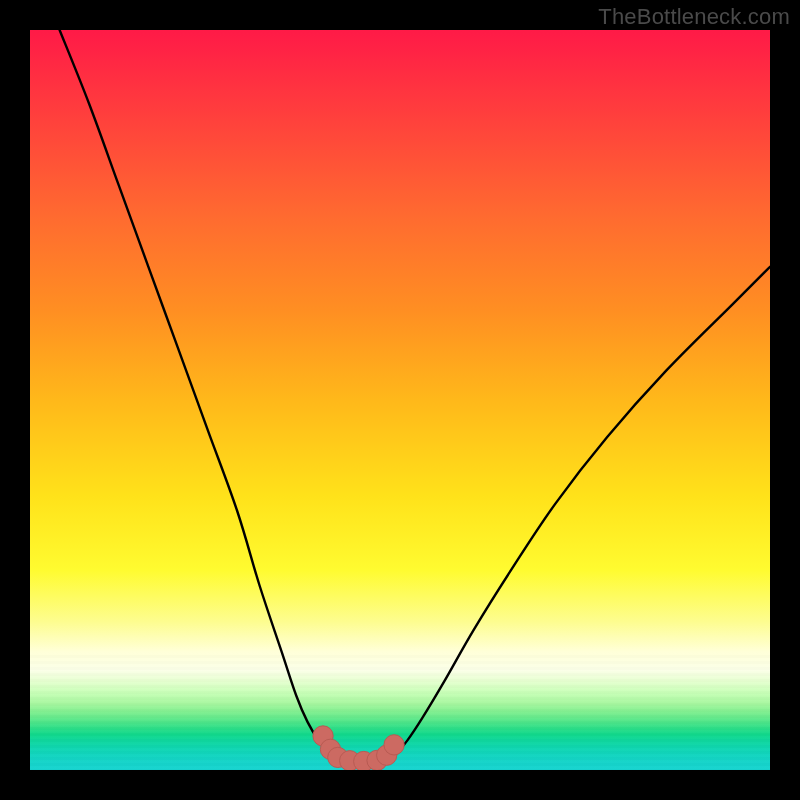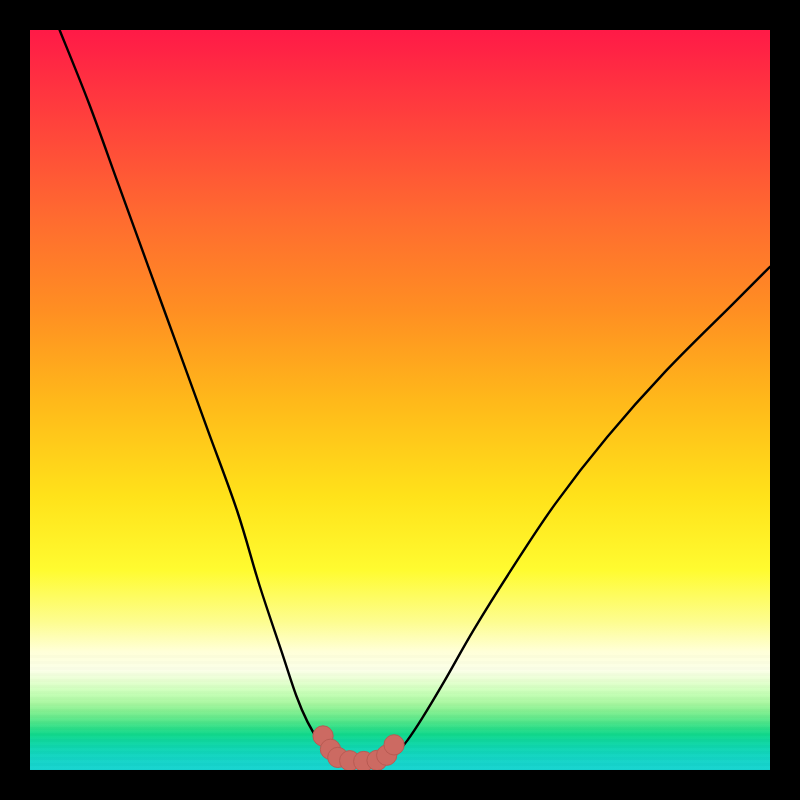--- a/index.html
+++ b/index.html
@@ -92,20 +92,21 @@
     letter-spacing: 0.2px;
     font-weight: 500;
     user-select: none;
   }
 </style>
 </head>
 <body>
 
 <div class="frame">
 
+  <div class="watermark">TheBottleneck.com</div>
 
   <div class="plot-area">
     <div class="gradient-bg">
       <div class="grad-main"></div>
       <div class="bands"></div>
     </div>
 
     <svg class="curves" viewBox="0 0 740 740" preserveAspectRatio="none">
       <path id="left-branch" fill="none" stroke="#000" stroke-width="2.4" stroke-linecap="round" stroke-linejoin="round" d="M 29.6 0 C 34.928000000000004 13.32, 48.544000000000004 46.028000000000006, 59.2 74 C 69.856 101.972, 78.14399999999999 126.09599999999999, 88.8 155.39999999999998 C 99.456 184.70399999999998, 107.744 207.49599999999995, 118.4 236.79999999999995 C 129.056 266.104, 137.344 288.8960000000001, 148 318.20000000000005 C 158.656 347.504, 166.944 370.296, 177.6 399.59999999999997 C 188.256 428.90399999999994, 197.876 453.028, 207.20000000000002 481 C 216.52400000000003 508.972, 221.40800000000002 529.692, 229.4 555 C 237.392 580.308, 244.94000000000003 601.62, 251.60000000000002 621.6 C 258.26 641.58, 261.738 653.346, 266.4 666 C 271.06199999999995 678.654, 273.504 683.908, 277.5 691.9 C 281.496 699.8919999999999, 284.60400000000004 704.8055999999999, 288.6 710.4 C 292.596 715.9944, 296.37000000000006 719.65, 299.70000000000005 722.98 C 303.03000000000003 726.3100000000001, 305.768 727.8344, 307.09999999999997 728.9"></path>
       <path id="right-branch" fill="none" stroke="#000" stroke-width="2.4" stroke-linecap="round" stroke-linejoin="round" d="M 355.2 728.9 C 357.198 727.8344, 362.30400000000003 726.3100000000001, 366.3 722.98 C 370.296 719.65, 372.73800000000006 716.6604, 377.40000000000003 710.4 C 382.062 704.1396, 385.54 698.856, 392.20000000000005 688.2 C 398.86000000000007 677.5440000000001, 405.076 667.1840000000001, 414.40000000000003 651.2 C 423.72400000000005 635.216, 432.012 619.38, 444 599.4 C 455.988 579.42, 466.348 562.844, 481 540.2 C 495.652 517.556, 508.08399999999995 497.576, 525.4 473.6 C 542.716 449.624, 557.22 430.976, 577.2 407 C 597.1800000000001 383.024, 613.756 364.376, 636.4 340.4 C 659.044 316.424, 684.352 292.44800000000004, 703 273.8 C 721.648 255.15200000000002, 733.34 243.45999999999995, 740 236.79999999999995"></path>

